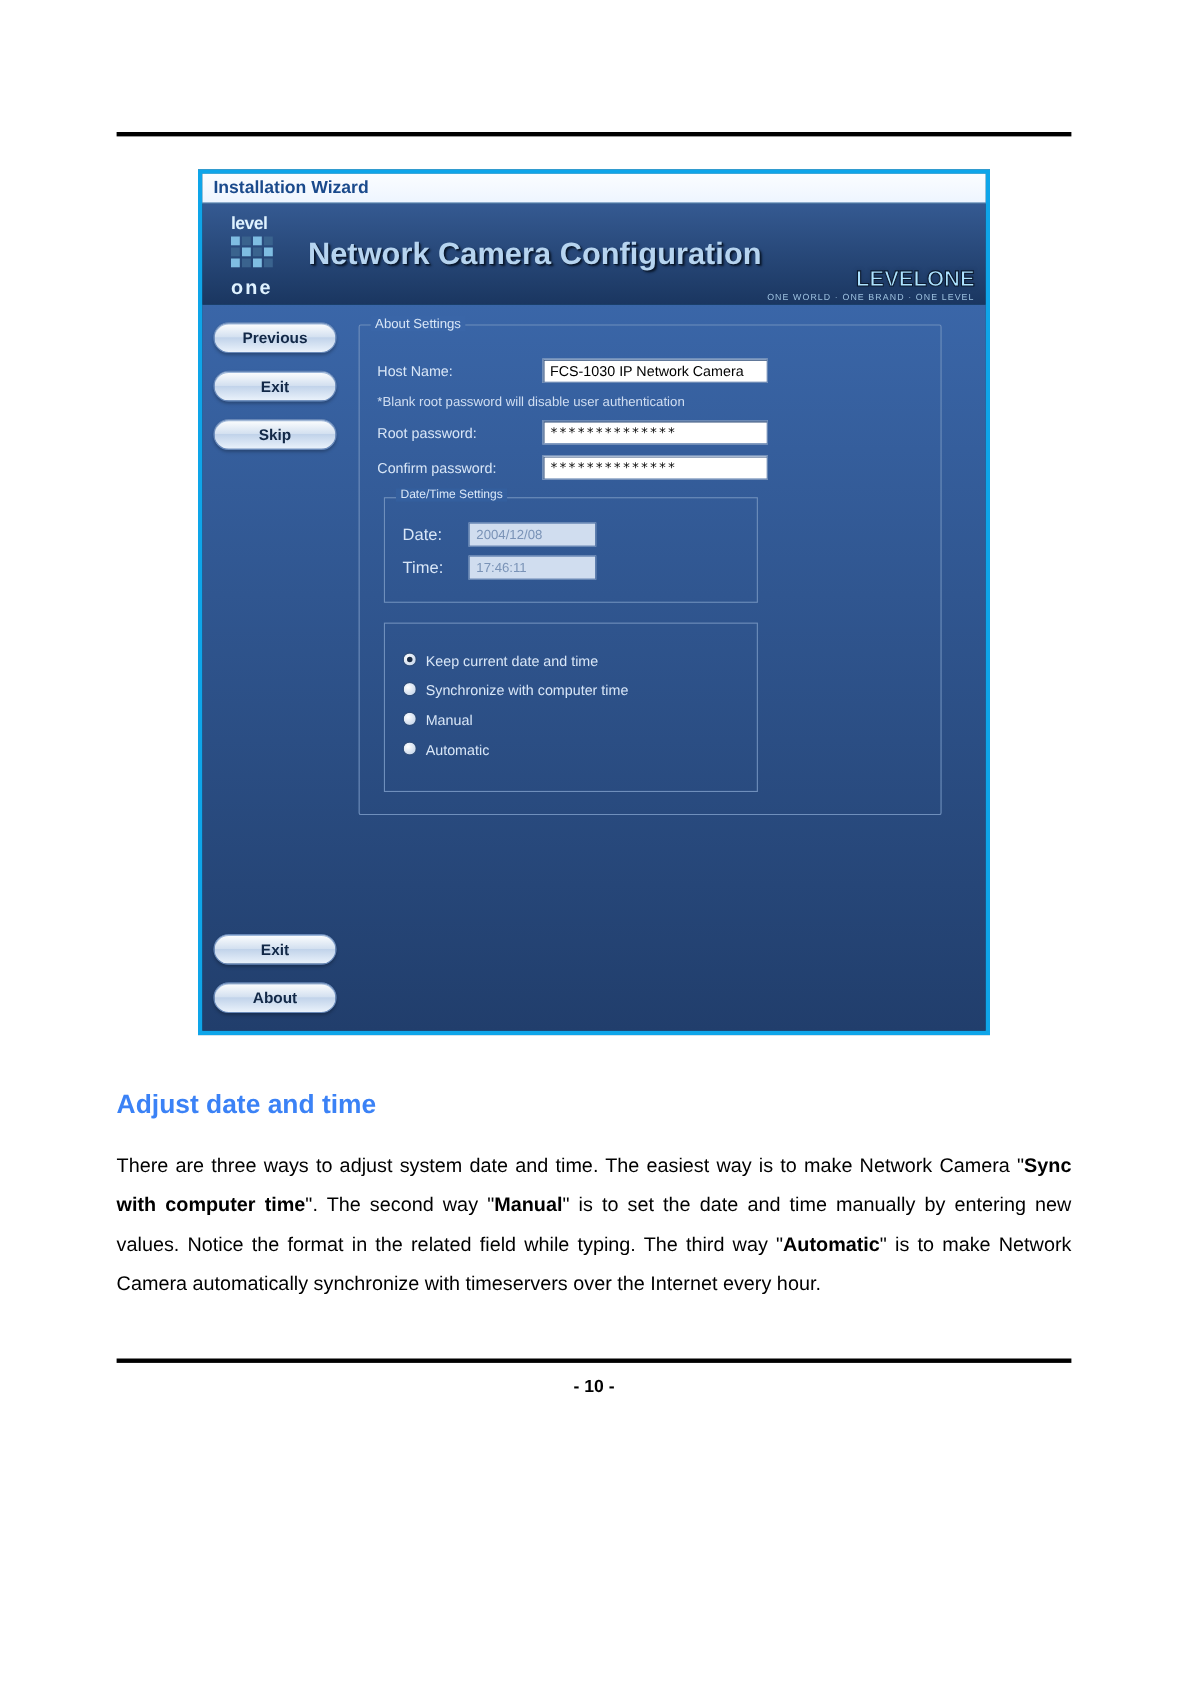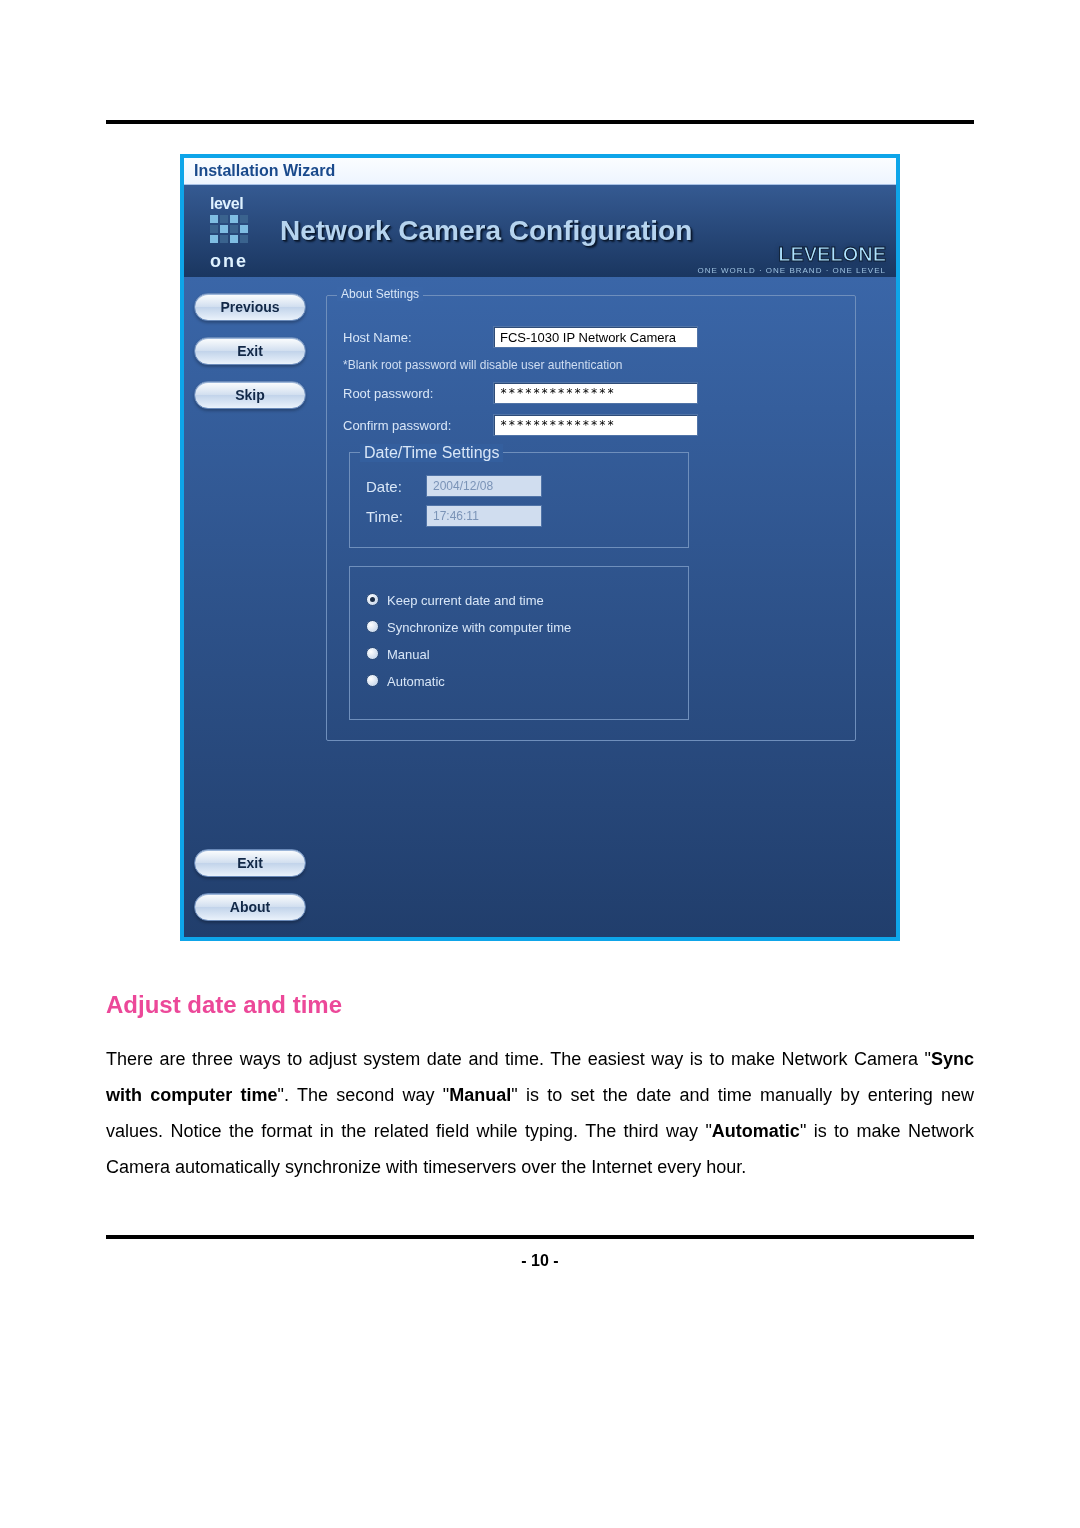--- a/index.html
+++ b/index.html
@@ -116,21 +116,21 @@
     padding:2px 6px; font-size:13px;
   }
   .form-row .input.pw{ letter-spacing:1px; font-family:monospace; font-size:12px;}
   .hint{ font-size:12px; color:#d0def2; margin:4px 0 8px 0;}
   .inner-group{
     border:1px solid #6f8fbc; padding:14px 16px 12px; margin:16px 6px 4px; position:relative; width:340px;
   }
   .inner-group > .legend{
     position:absolute; top:-9px; left:10px;
     background:#345f9e;
-    padding:0 4px; font-size:16px; color:#d8e6f7;
+    padding:0 4px; font-size:11px; color:#d8e6f7;
   }
   .inner-row{ display:flex; align-items:center; margin:8px 0;}
   .inner-row label{ width:60px; color:#d8e6f7; font-size:15px;}
   .inner-row .input{
     width:116px; height:22px;
     background:#d0ddef; color:#7a93b7;
     border:1px solid #5174a7; padding:2px 6px; font-size:12px;
   }
   .radio-block{
     border:1px solid #6f8fbc; padding:14px 16px 18px; margin:18px 6px 0; width:340px;
@@ -141,21 +141,21 @@
     border:1px solid #2e4c78;
     background: radial-gradient(circle at 35% 35%, #fff, #b8cce6);
     position:relative; flex:0 0 auto;
   }
   .radio.checked::after{
     content:""; position:absolute; top:3px; left:3px; width:5px; height:5px; border-radius:50%;
     background:#1b2d47;
   }
 
   .section-heading {
-    font-size:24px; font-weight:bold; color:#ec4899;
+    font-size:24px; font-weight:bold; color:#3b82f6;
     margin: 32px 0 22px 0;
   }
   .body-text {
     font-size:18px; line-height:2.0; color:#000;
     text-align:justify;
   }
   .body-text .bold{ font-weight:bold; }
   .page-num{
     text-align:center; font-size:16px; font-weight:bold; margin-top:13px;
   }

